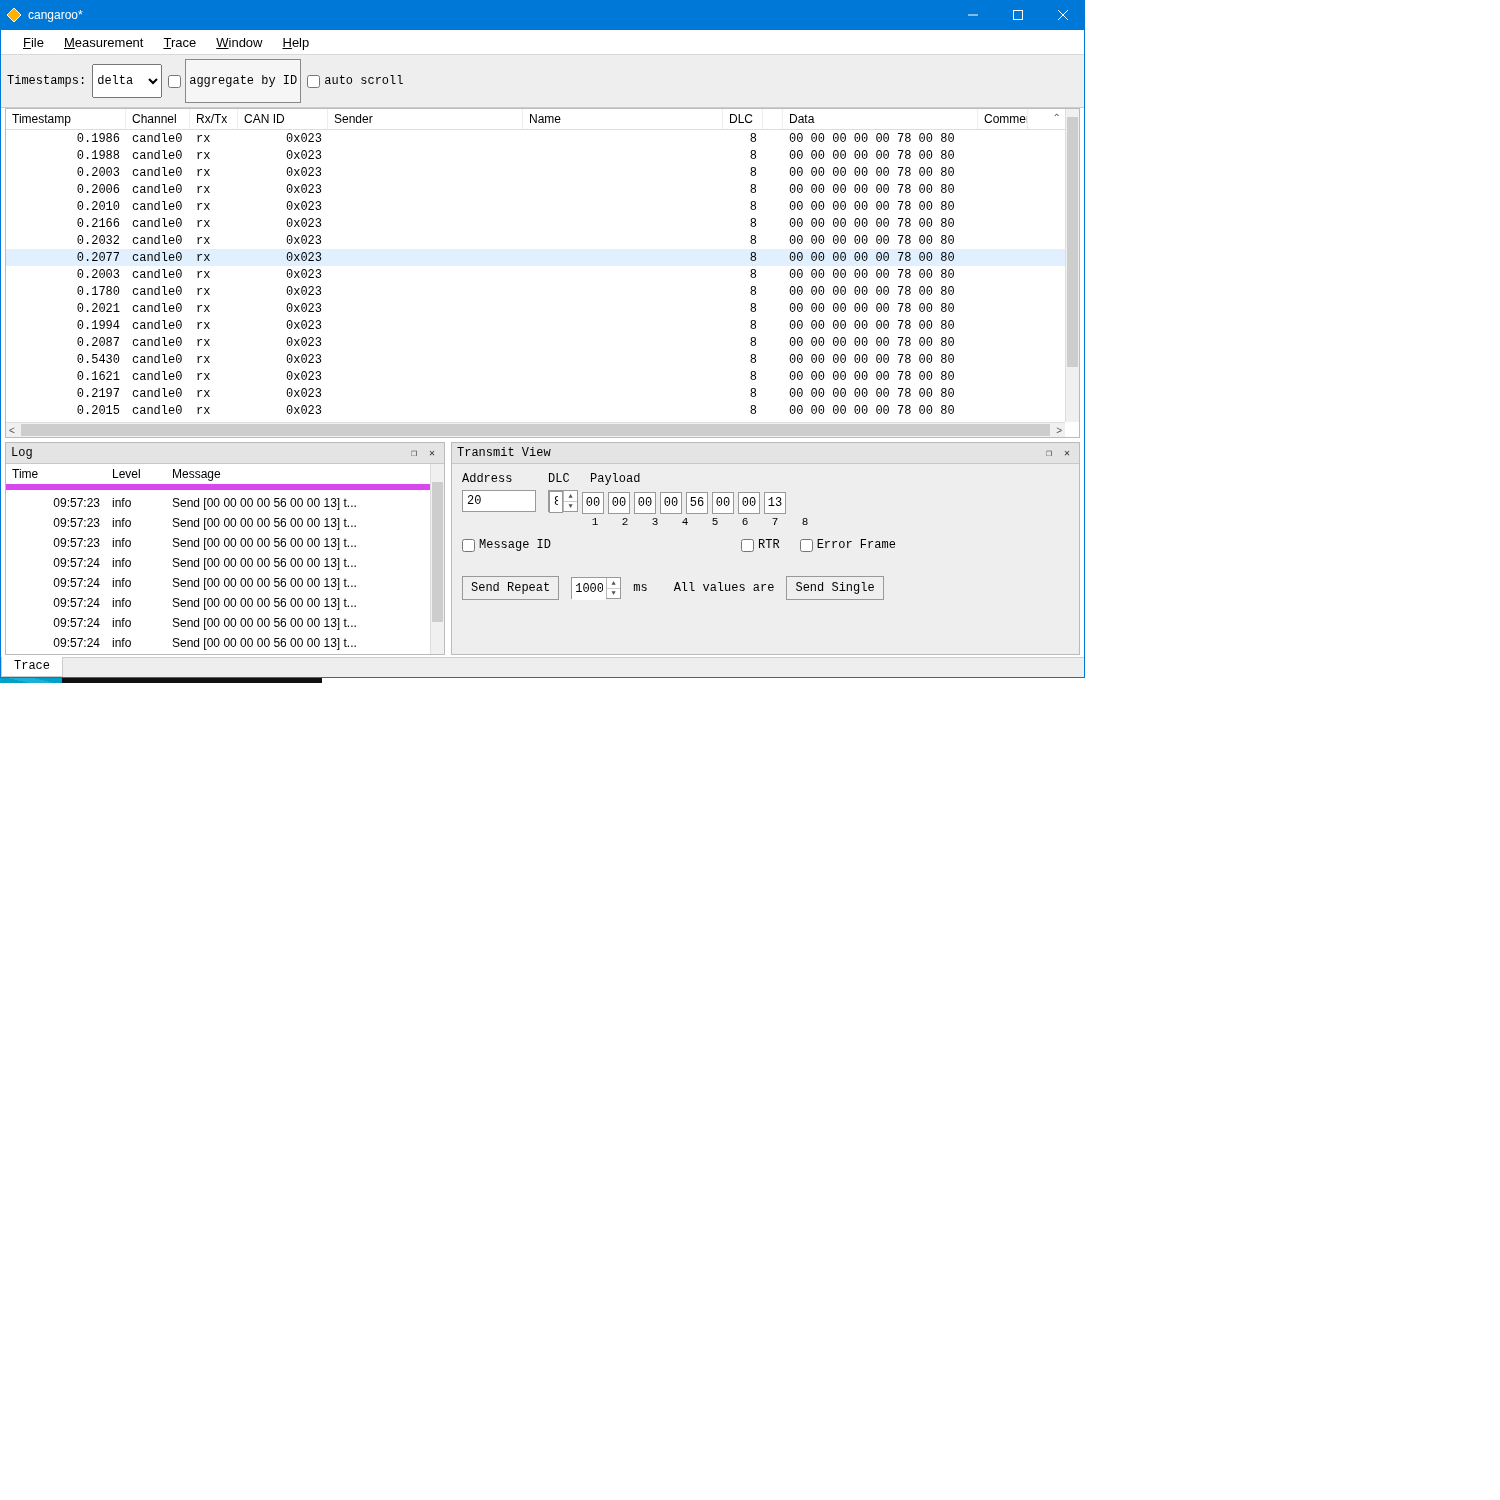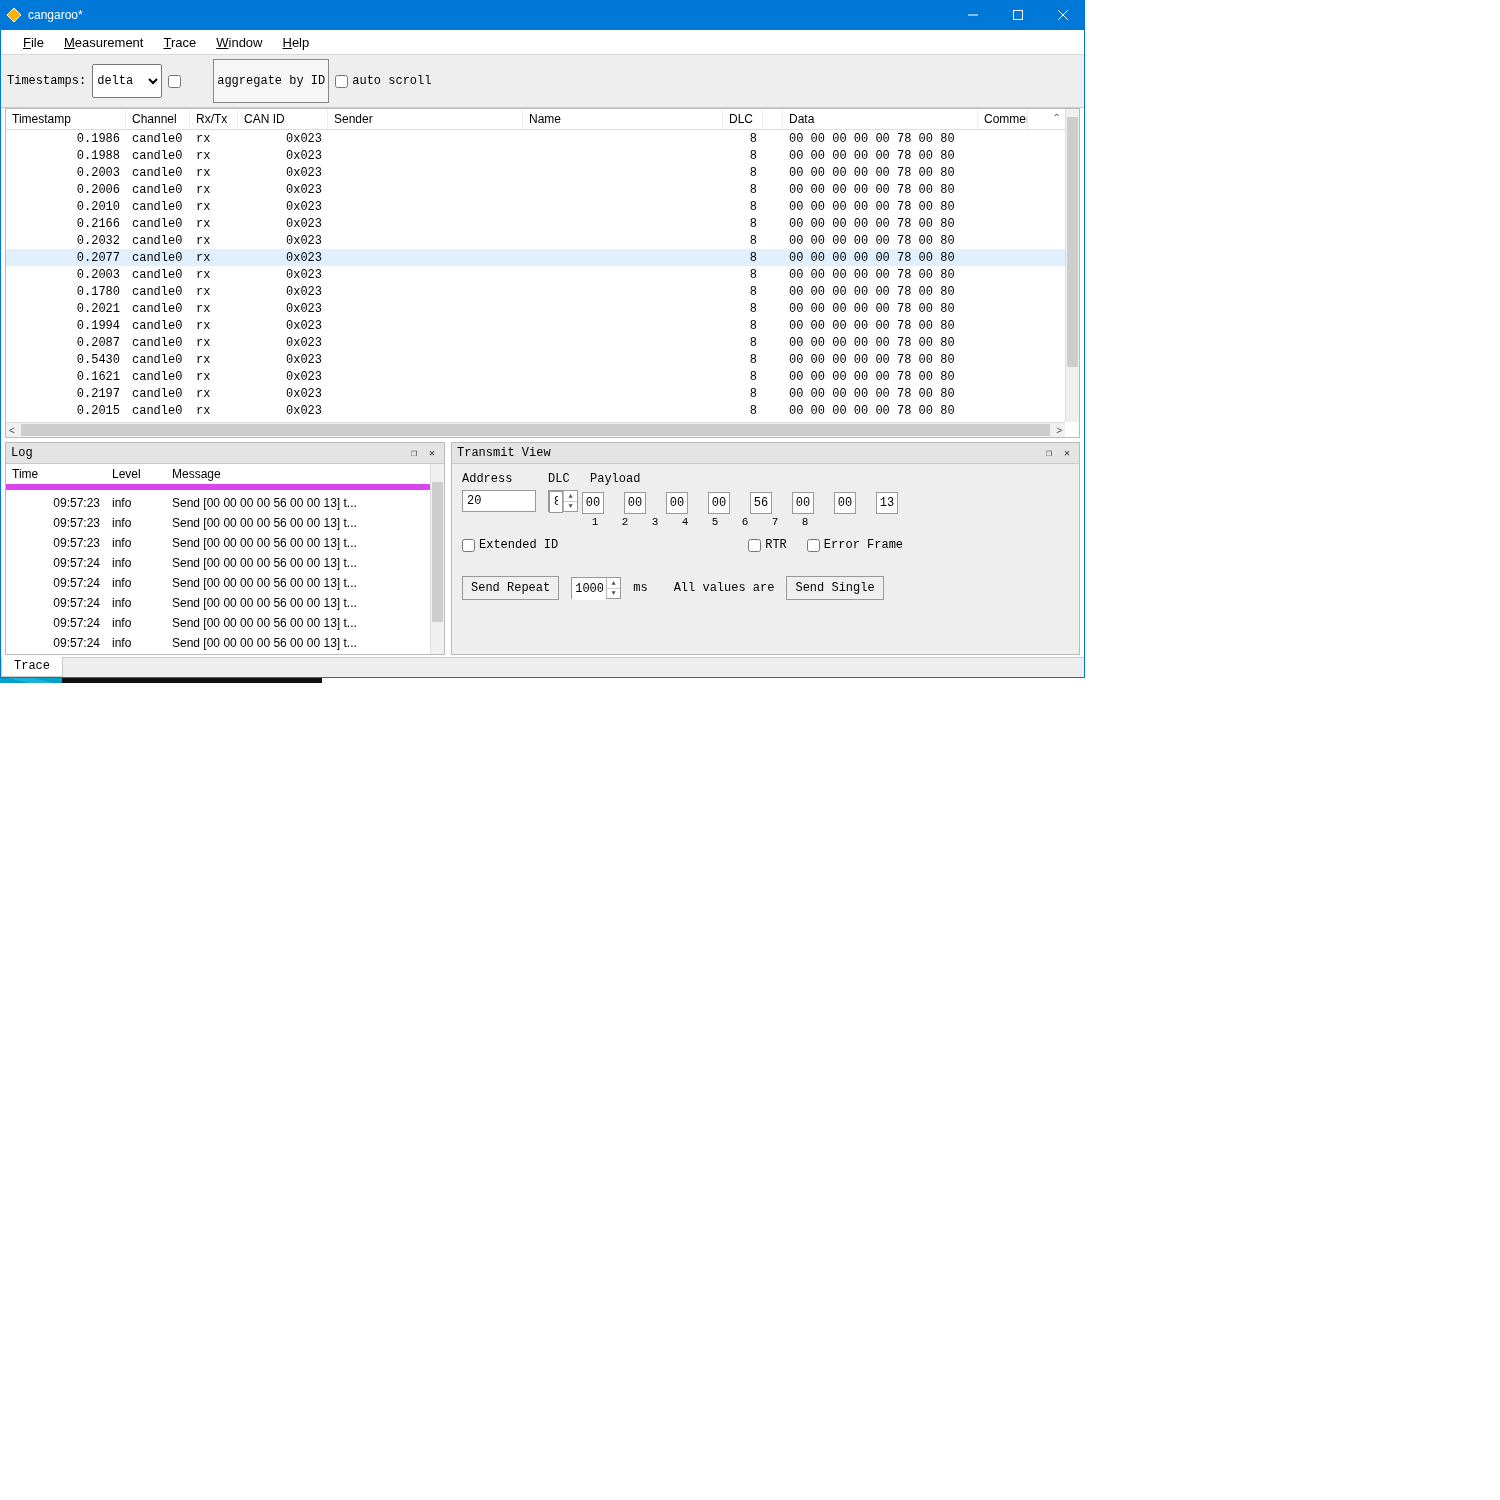--- a/index.html
+++ b/index.html
@@ -72,21 +72,20 @@
   }
   .toolbar .checkbox-wrap {
     display: inline-flex;
     align-items: center;
     gap: 4px;
   }
   .toolbar .checkbox-wrap.boxed label {
     border: 1px solid #888;
     padding: 14px 3px;
     background:#f6f6f6;
-    margin-left:28px;
   }
   .toolbar input[type=checkbox] {
     width: 13px; height: 13px;
     margin:0;
   }
   .trace-panel {
     background: #fff;
     height: 330px;
     border: 1px solid #bbb;
     margin: 0 4px 4px 4px;
@@ -259,21 +258,21 @@
   }
   .spinner input{
     width:34px;border:none;text-align:left;
     font-family:"Courier New",monospace;font-size:12px;
     padding:11px 3px;
   }
   .spinner .btns{display:flex;flex-direction:column;width:14px;border-left:1px solid #bbb;}
   .spinner .btns div{flex:1;display:flex;align-items:center;justify-content:center;font-size:7px;color:#555;cursor:pointer;}
   .spinner .btns div:first-child{border-bottom:1px solid #ccc;}
   .payload-group{display:flex;flex-direction:column;gap:2px;}
-  .payload-bytes{display:flex;gap:20px;}
+  .payload-bytes{display:flex;gap:4px;}
   .payload-bytes .byte input{width:22px;height:22px;text-align:center;border:1px solid #999;font-family:"Courier New",monospace;font-size:12px;}
   .payload-nums{display:flex;gap:4px;font-size:11px;}
   .payload-nums span{width:26px;text-align:center;}
   .chk-row{display:flex;gap:50px;}
   .chk {display:inline-flex;align-items:center;gap:4px;}
   .chk input{width:13px;height:13px;margin:0;}
   .btn-std{
     border:1px solid #999;
     background:#efefef;
     padding:4px 8px;
@@ -676,21 +675,21 @@
                 <span>5</span>
                 <span>6</span>
                 <span>7</span>
                 <span>8</span>
               </div>
         </div>
       </div>
       <div class="tx-row chk-row" style="margin-top:6px;">
         <span class="chk">
           <input type="checkbox" style="">
-          <span>Extended ID</span>
+          <span>Message ID</span>
         </span>
         <span style="width:90px"></span>
         <span class="chk">
           <input type="checkbox" style="">
           <span>RTR</span>
         </span>
         <span class="chk" style="margin-left:-30px">
           <input type="checkbox" style="">
           <span>Error Frame</span>
         </span>

